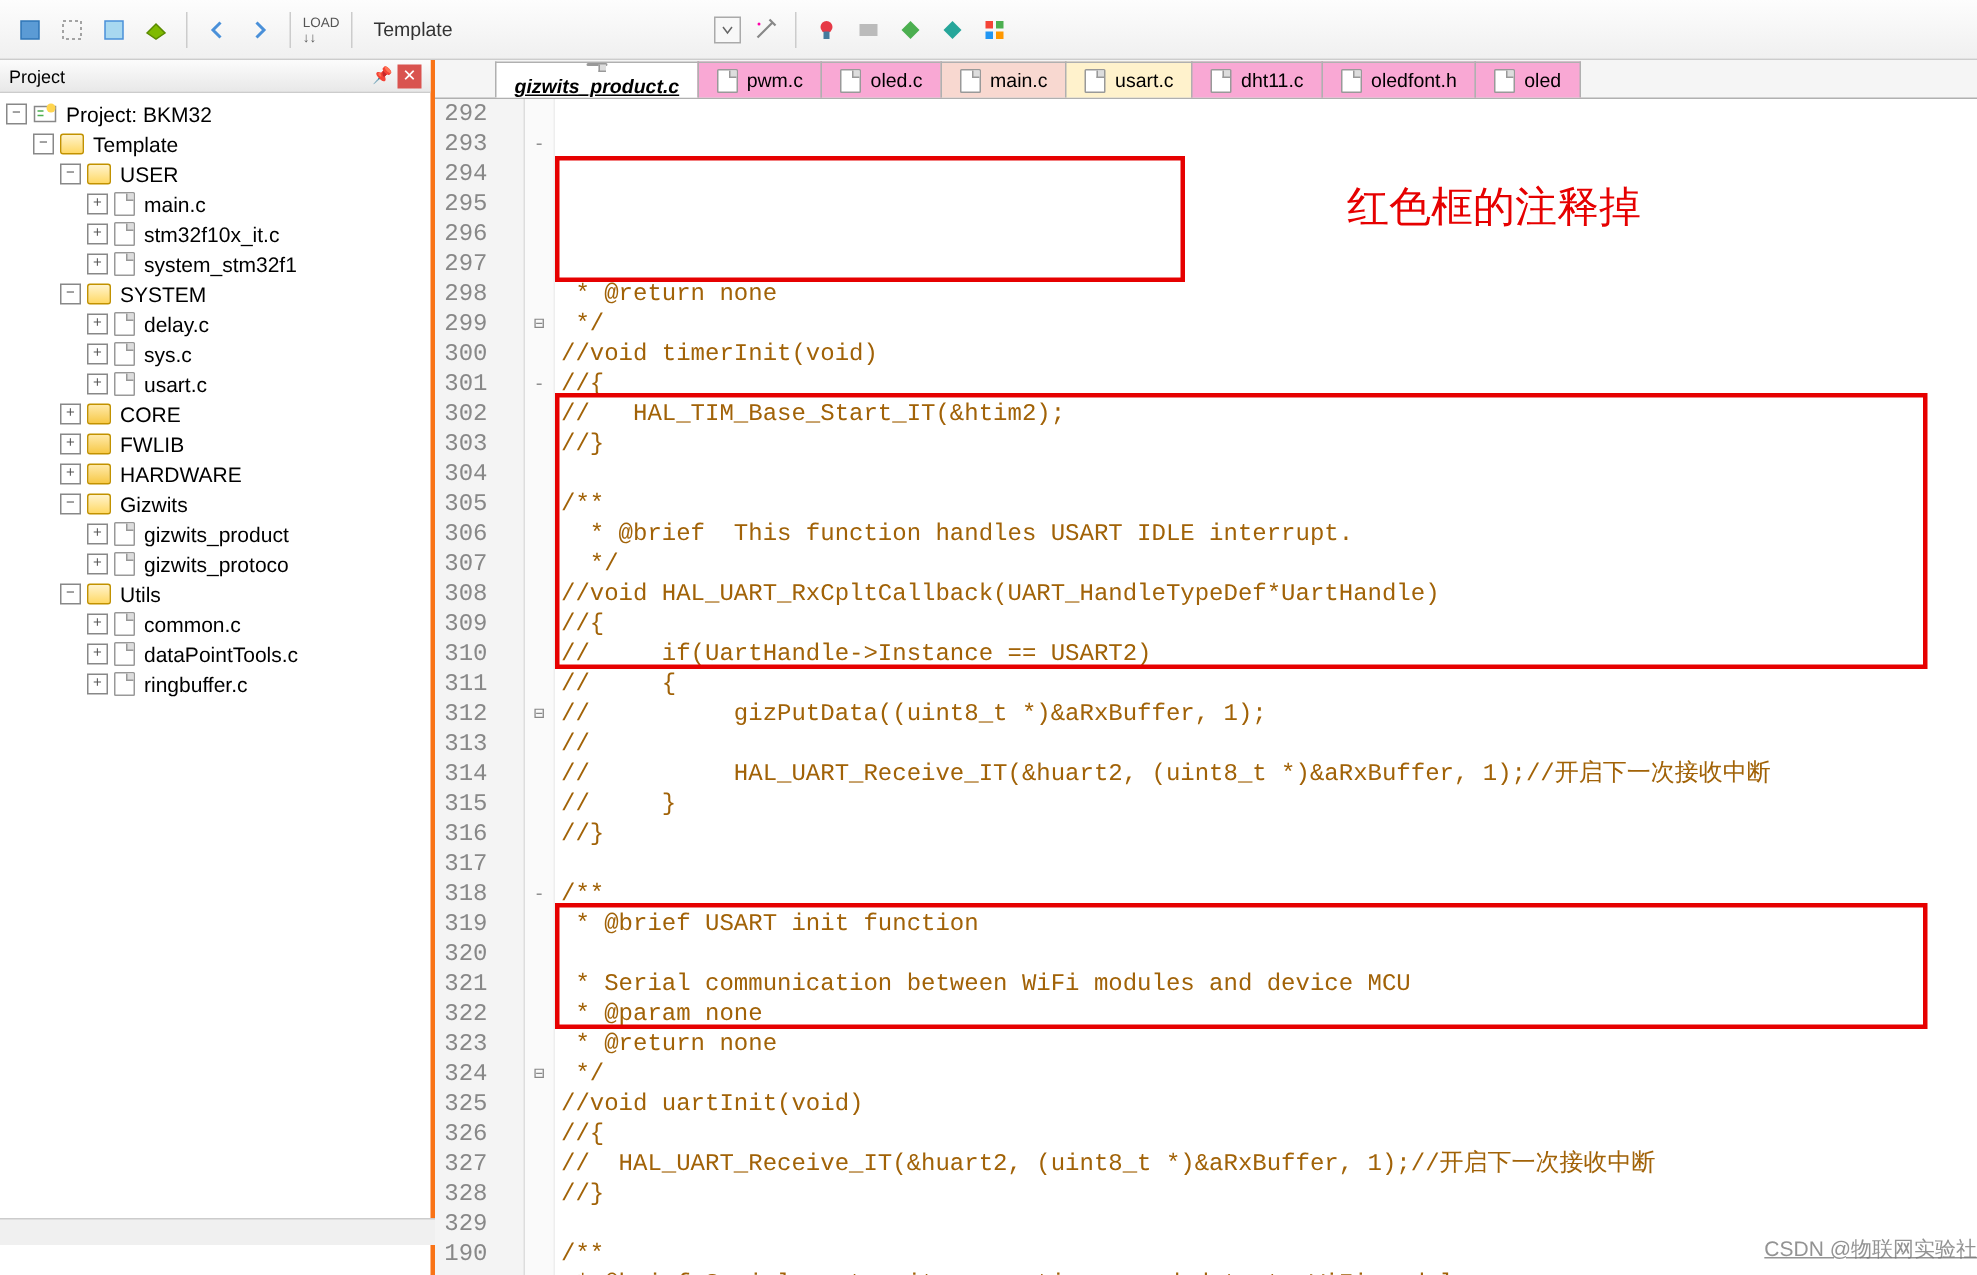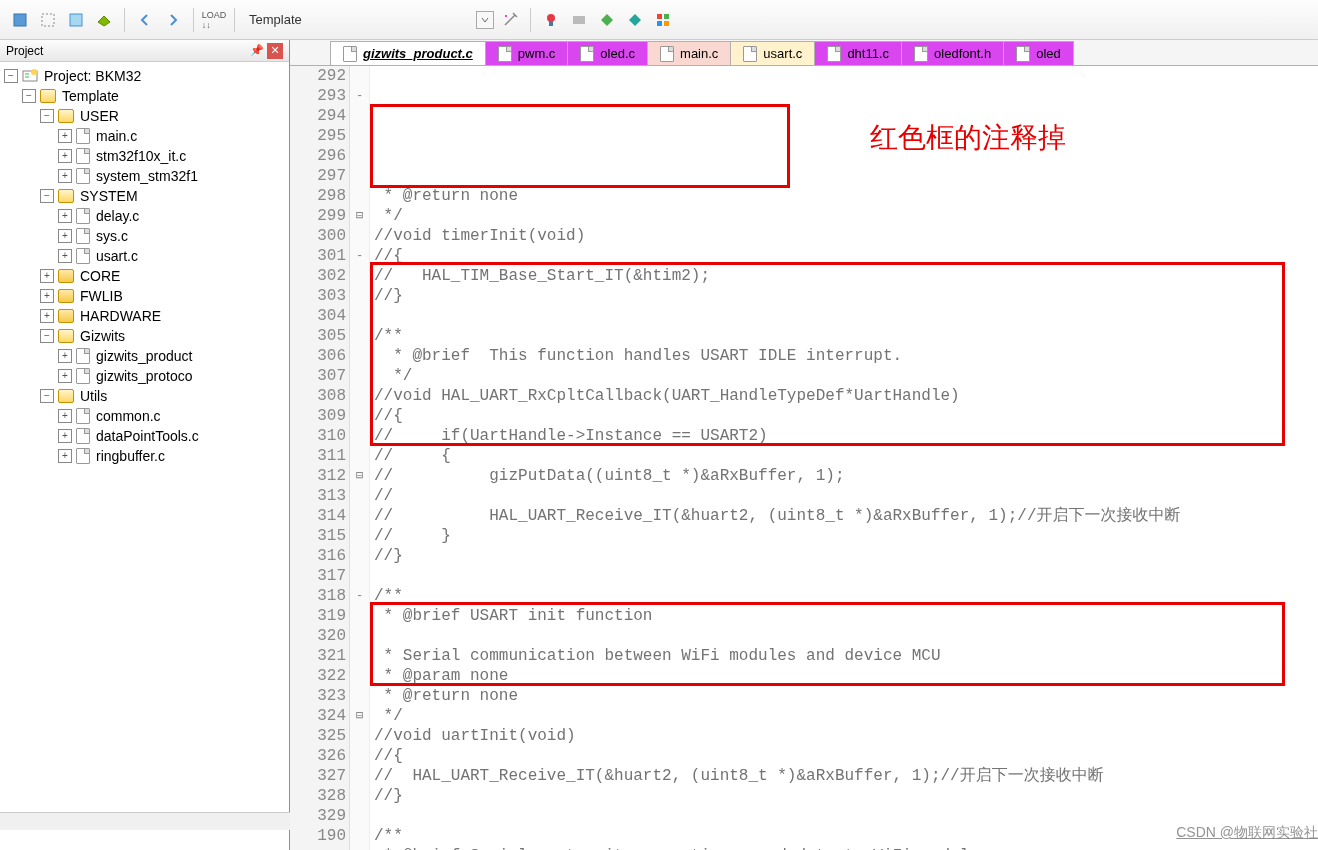--- a/index.html
+++ b/index.html
@@ -3,52 +3,52 @@
 <meta charset="utf-8">
 <style>
 * { margin: 0; padding: 0; box-sizing: border-box; }
 body { font-family: "Microsoft YaHei", Tahoma, Arial, sans-serif; font-size: 13px; background: #fff; color: #000; width: 1318px; height: 850px; overflow: hidden; position: relative; }
 .toolbar { height: 40px; background: linear-gradient(#fdfdfd, #f0f0f0); border-bottom: 1px solid #ccc; display: flex; align-items: center; padding: 0 8px; gap: 4px; }
 .tb-btn { width: 24px; height: 24px; display: flex; align-items: center; justify-content: center; border: 1px solid transparent; cursor: pointer; }
 .tb-sep { width: 1px; height: 24px; background: #ccc; margin: 0 4px; }
 .tb-text { padding: 0 6px; color: #333; }
 .tb-dropdown { width: 18px; height: 18px; border: 1px solid #aaa; background: #f8f8f8; display: inline-flex; align-items: center; justify-content: center; }
 .main { display: flex; height: calc(100% - 40px); }
-.project-panel { width: 290px; border-right: 1px solid #f97316; display: flex; flex-direction: column; }
+.project-panel { width: 290px; border-right: 3px solid #f97316; display: flex; flex-direction: column; }
 .project-header { height: 22px; background: linear-gradient(#fcfcfc, #e8e8e8); border-bottom: 1px solid #ccc; display: flex; align-items: center; padding: 0 6px; justify-content: space-between; }
 .project-title { font-size: 12px; }
 .project-ctrls { display: flex; gap: 2px; }
 .pin-btn, .close-btn { width: 16px; height: 16px; display: flex; align-items: center; justify-content: center; cursor: pointer; font-size: 11px; }
 .close-btn { background: #d9534f; color: #fff; }
 .tree { flex: 1; overflow: auto; padding: 4px 0; font-size: 14px; }
 .tree-item { display: flex; align-items: center; padding: 2px 4px; white-space: nowrap; cursor: pointer; }
 .tree-toggle { width: 14px; height: 14px; border: 1px solid #888; display: inline-flex; align-items: center; justify-content: center; font-size: 10px; line-height: 1; margin-right: 4px; color: #555; background: #fff; }
 .tree-spacer { width: 18px; display: inline-block; }
 .folder-icon { width: 16px; height: 14px; background: linear-gradient(#ffe9a8, #f7c948); border: 1px solid #c29200; border-radius: 2px; margin-right: 6px; }
 .folder-open { background: linear-gradient(#fff3cc, #ffd966); }
 .file-icon { width: 14px; height: 16px; background: #fff; border: 1px solid #999; border-radius: 1px; margin-right: 6px; position: relative; }
 .file-icon::after { content: ""; position: absolute; top: 0; right: 0; width: 4px; height: 4px; background: #ddd; border-left: 1px solid #999; border-bottom: 1px solid #999; }
 .proj-icon { width: 16px; height: 16px; margin-right: 6px; display: inline-block; }
 .lvl0 { padding-left: 4px; }
 .lvl1 { padding-left: 22px; }
 .lvl2 { padding-left: 40px; }
 .lvl3 { padding-left: 58px; }
 .editor-area { flex: 1; display: flex; flex-direction: column; overflow: hidden; }
 .tabs { height: 26px; display: flex; align-items: flex-end; padding-left: 40px; border-bottom: 1px solid #b0b0b0; background: #f5f5f5; }
-.tab { height: 24px; padding: 0 12px; display: flex; align-items: center; gap: 6px; border: 1px solid #b0b0b0; border-bottom: none; background: #d946ef; margin-right: -1px; cursor: pointer; font-size: 13px; }
-.tab.active { background: #fff; font-weight: bold; font-style: italic; text-decoration: underline; }
+.tab { height: 24px; padding: 0 12px; display: flex; align-items: center; gap: 6px; border: 1px solid #b0b0b0; border-bottom: none; background: #f9a8d4; margin-right: -1px; cursor: pointer; font-size: 13px; }
+.tab.active { background: #fff; font-weight: bold; font-style: italic; text-decoration: underline; flex-direction: column; }
 .tab.red { background: #f8d8d0; }
 .tab.yellow { background: #fff2cc; }
 .tab .file-icon { margin-right: 0; }
 .code-area { flex: 1; display: flex; overflow: auto; font-family: "Courier New", monospace; font-size: 16px; line-height: 20px; position: relative; }
-.gutter { width: 60px; background: #f4f4f4; border-right: 1px solid #ddd; text-align: right; padding-right: 3px; color: #888; }
+.gutter { width: 60px; background: #f4f4f4; border-right: 1px solid #ddd; text-align: right; padding-right: 24px; color: #888; }
 .fold-gutter { width: 20px; background: #fafafa; border-right: 1px solid #eee; text-align: center; color: #888; }
 .code { flex: 1; padding-left: 4px; white-space: pre; position: relative; }
 .line { height: 20px; }
-.comment { color: #737373; }
+.comment { color: #a16207; }
 .fold-mark { color: #888; font-size: 12px; }
 .red-box { position: absolute; border: 3px solid #e60000; pointer-events: none; }
 .annotation { position: absolute; color: #e60000; font-size: 28px; font-family: "Microsoft YaHei", sans-serif; font-weight: 500; pointer-events: none; }
 .hscroll { position: absolute; bottom: 20px; left: 0; width: 290px; height: 18px; background: #f0f0f0; border-top: 1px solid #ccc; }
 .watermark { position: absolute; bottom: 8px; right: 0; color: rgba(120,120,120,0.8); font-size: 14px; text-decoration: underline; }
 svg { display: block; }
 </style>
 </head>
 <body>
 
@@ -373,20 +373,20 @@
           <div class="line fold-mark"></div>
           <div class="line fold-mark"></div>
           <div class="line fold-mark"></div>
           <div class="line fold-mark"></div>
           <div class="line fold-mark"></div>
         </div>
       <div class="code" id="code-content">
         <div class="red-box" style="top:38px; left:0px; width:420px; height:84px;"></div>
         <div class="red-box" style="top:196px; left:0px; width:915px; height:184px;"></div>
         <div class="red-box" style="top:536px; left:0px; width:915px; height:84px;"></div>
-        <div class="annotation" style="top:62px; left:500px;">红色框的注释掉</div>
+        <div class="annotation" style="top:62px; left:528px;">红色框的注释掉</div>
       <div class="line comment"> * @return none</div><div class="line comment"> */</div><div class="line comment">//void timerInit(void)</div><div class="line comment">//{</div><div class="line comment">//   HAL_TIM_Base_Start_IT(&amp;htim2);</div><div class="line comment">//}</div><div class="line comment"> </div><div class="line comment">/**</div><div class="line comment">  * @brief  This function handles USART IDLE interrupt.</div><div class="line comment">  */</div><div class="line comment">//void HAL_UART_RxCpltCallback(UART_HandleTypeDef*UartHandle)</div><div class="line comment">//{</div><div class="line comment">//     if(UartHandle-&gt;Instance == USART2)</div><div class="line comment">//     {</div><div class="line comment">//          gizPutData((uint8_t *)&amp;aRxBuffer, 1);</div><div class="line comment">//</div><div class="line comment">//          HAL_UART_Receive_IT(&amp;huart2, (uint8_t *)&amp;aRxBuffer, 1);//开启下一次接收中断</div><div class="line comment">//     }</div><div class="line comment">//}</div><div class="line comment"> </div><div class="line comment">/**</div><div class="line comment"> * @brief USART init function</div><div class="line comment"> </div><div class="line comment"> * Serial communication between WiFi modules and device MCU</div><div class="line comment"> * @param none</div><div class="line comment"> * @return none</div><div class="line comment"> */</div><div class="line comment">//void uartInit(void)</div><div class="line comment">//{</div><div class="line comment">//  HAL_UART_Receive_IT(&amp;huart2, (uint8_t *)&amp;aRxBuffer, 1);//开启下一次接收中断</div><div class="line comment">//}</div><div class="line comment"> </div><div class="line comment">/**</div><div class="line comment"> * @brief Serial port write operation, send data to WiFi module</div></div>
     </div>
   </div>
 </div>
 
 <div class="hscroll"></div>
 <div class="watermark">CSDN @物联网实验社</div>
 
 </body></html>

